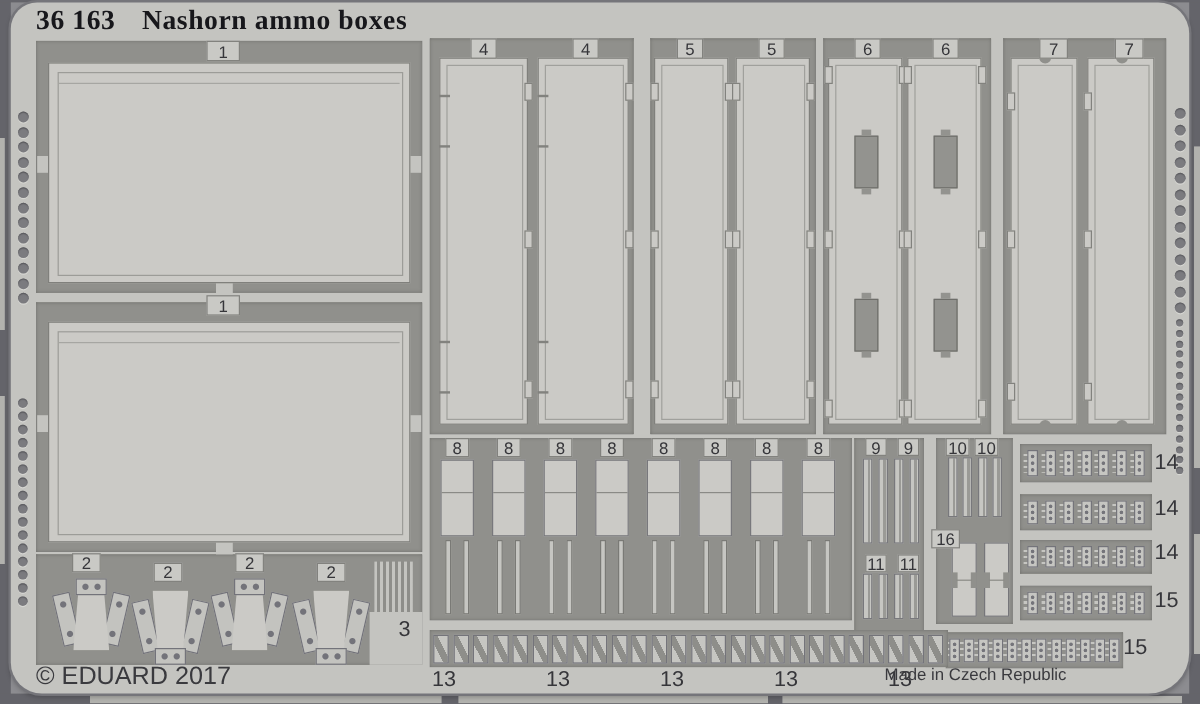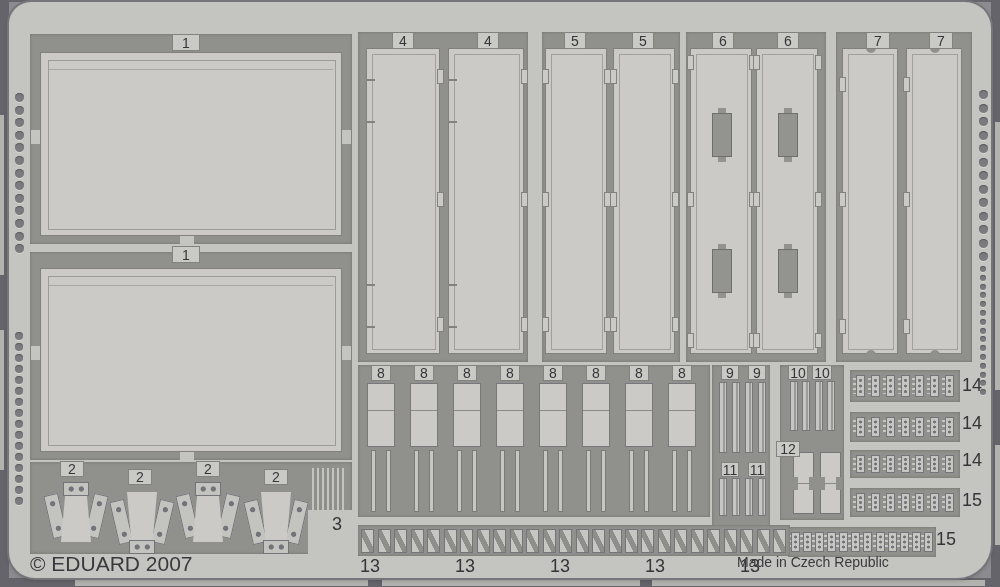--- a/index.html
+++ b/index.html
@@ -56,21 +56,25 @@
   <div class="edge-seg" style="left:0;top:115px;width:4px;height:160px;"></div>
   <div class="edge-seg" style="left:0;top:330px;width:4px;height:140px;"></div>
   <div class="edge-seg" style="left:995px;top:122px;width:5px;height:268px;"></div>
   <div class="edge-seg" style="left:995px;top:445px;width:5px;height:100px;"></div>
   <div class="edge-seg" style="left:75px;top:580px;width:293px;height:6px;"></div>
   <div class="edge-seg" style="left:382px;top:580px;width:258px;height:6px;"></div>
   <div class="edge-seg" style="left:652px;top:580px;width:333px;height:6px;"></div>
 
   <div class="sheet"></div>
 
-  <div class="copyright">© EDUARD 2007</div>
+  <div class="title-row">
+    <span>36 163</span>
+    <span>Nashorn ammo boxes</span>
+  </div>
+  <div class="copyright">© EDUARD 2017</div>
   <div class="madein">Made in Czech Republic</div>
 <div class="win" style="position: absolute; left: 30px; top: 34px; width: 322px; height: 210px;"></div>
     <div class="win" style="position: absolute; left: 30px; top: 252px; width: 322px; height: 208px;"></div>
     <div class="win" style="position: absolute; left: 30px; top: 462px; width: 322px; height: 92px;"></div>
     <div class="win" style="position: absolute; left: 358px; top: 32px; width: 170px; height: 330px;"></div>
     <div class="win" style="position: absolute; left: 542px; top: 32px; width: 138px; height: 330px;"></div>
     <div class="win" style="position: absolute; left: 686px; top: 32px; width: 140px; height: 330px;"></div>
     <div class="win" style="position: absolute; left: 836px; top: 32px; width: 136px; height: 330px;"></div>
     <div class="win" style="position: absolute; left: 358px; top: 365px; width: 352px; height: 152px;"></div>
     <div class="win" style="position: absolute; left: 712px; top: 365px; width: 58px; height: 165px;"></div>
@@ -473,21 +477,21 @@
     <div class="tab" style="position: absolute; left: 812px; top: 365px; width: 20px; height: 15px;">
       <span>10</span>
     </div>
     <div class="tab" style="position: absolute; left: 721px; top: 462px; width: 18px; height: 15px;">
       <span>11</span>
     </div>
     <div class="tab" style="position: absolute; left: 748px; top: 462px; width: 18px; height: 15px;">
       <span>11</span>
     </div>
     <div class="tab" style="position: absolute; left: 776px; top: 441px; width: 24px; height: 16px;">
-      <span>12</span>
+      <span>16</span>
     </div>
     <div class="tab" style="position: absolute; left: 371px; top: 365px; width: 20px; height: 16px;">
       <span>8</span>
     </div>
     <div class="tab" style="position: absolute; left: 414px; top: 365px; width: 20px; height: 16px;">
       <span>8</span>
     </div>
     <div class="tab" style="position: absolute; left: 457px; top: 365px; width: 20px; height: 16px;">
       <span>8</span>
     </div>

